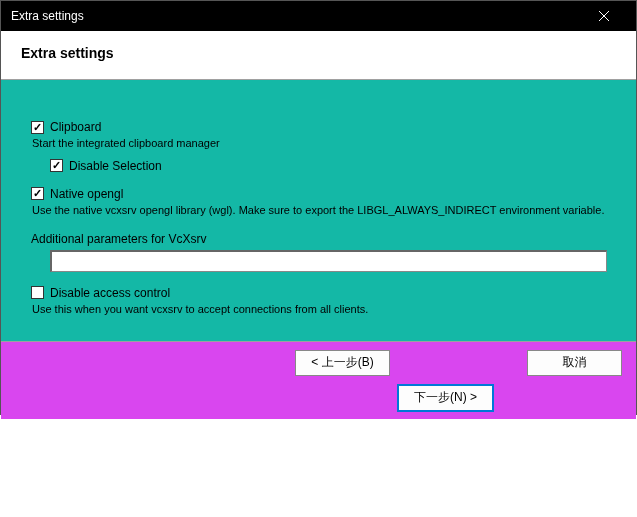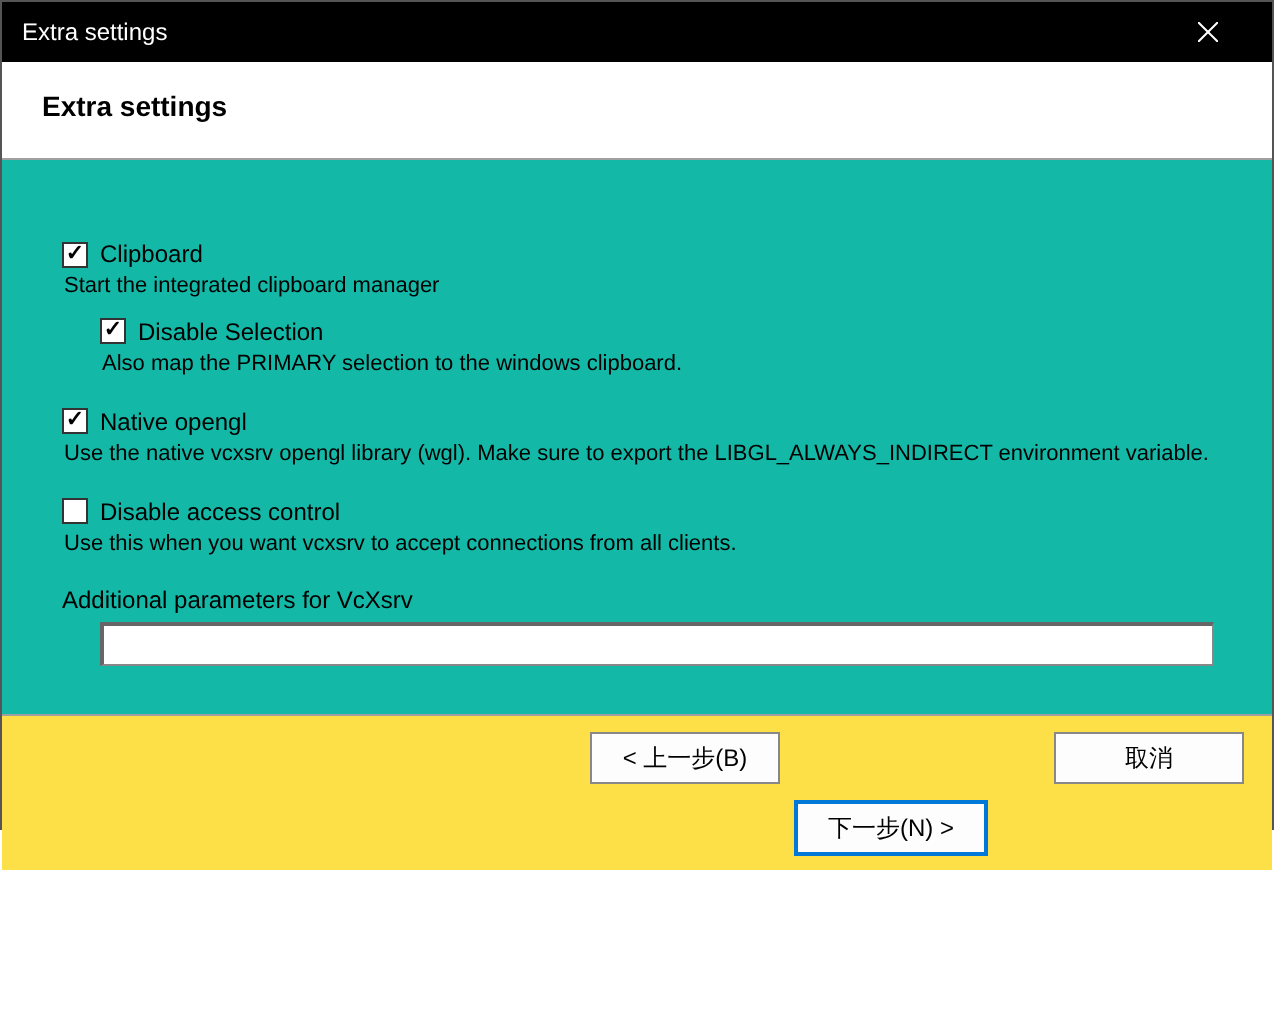--- a/index.html
+++ b/index.html
@@ -118,21 +118,21 @@
       padding: 2px 4px;
       font-size: 12px;
       margin-left: 19px;
     }
     .footer {
       border-top: 1px solid #a0a0a0;
       padding: 8px 14px;
       display: flex;
       justify-content: flex-end;
       gap: 8px;
-      background: #fde047;
+      background: #d946ef;
     }
     .btn {
       min-width: 95px;
       height: 26px;
       border: 1px solid #888;
       background: #fdfdfd;
       font-size: 12px;
       cursor: pointer;
       display: flex;
       align-items: center;
@@ -173,43 +173,42 @@
         <span class="checkbox checked"></span>
         <span class="checkbox-label">Clipboard</span>
       </div>
       <div class="description">Start the integrated clipboard manager</div>
 
       <div class="sub-option">
         <div class="checkbox-row">
           <span class="checkbox checked"></span>
           <span class="checkbox-label">Disable Selection</span>
         </div>
-        <div class="description">Also map the PRIMARY selection to the windows clipboard.</div>
       </div>
     </div>
 
     <div class="option-block">
       <div class="checkbox-row">
         <span class="checkbox checked"></span>
         <span class="checkbox-label">Native opengl</span>
       </div>
       <div class="description">Use the native vcxsrv opengl library (wgl). Make sure to export the LIBGL_ALWAYS_INDIRECT environment variable.</div>
     </div>
 
     <div class="option-block">
+      <div class="param-label">Additional parameters for VcXsrv</div>
+      <input type="text" class="param-input" value="" style="">
+    </div>
+
+    <div class="option-block">
       <div class="checkbox-row">
         <span class="checkbox"></span>
         <span class="checkbox-label">Disable access control</span>
       </div>
       <div class="description">Use this when you want vcxsrv to accept connections from all clients.</div>
-    </div>
-
-    <div class="option-block">
-      <div class="param-label">Additional parameters for VcXsrv</div>
-      <input type="text" class="param-input" value="" style="">
     </div>
 
   </div>
 
   <div class="footer">
     <button class="btn">&lt; 上一步(B)</button>
     <button class="btn primary">下一步(N) &gt;</button>
     <div class="btn-gap"></div>
     <button class="btn">取消</button>
   </div>

